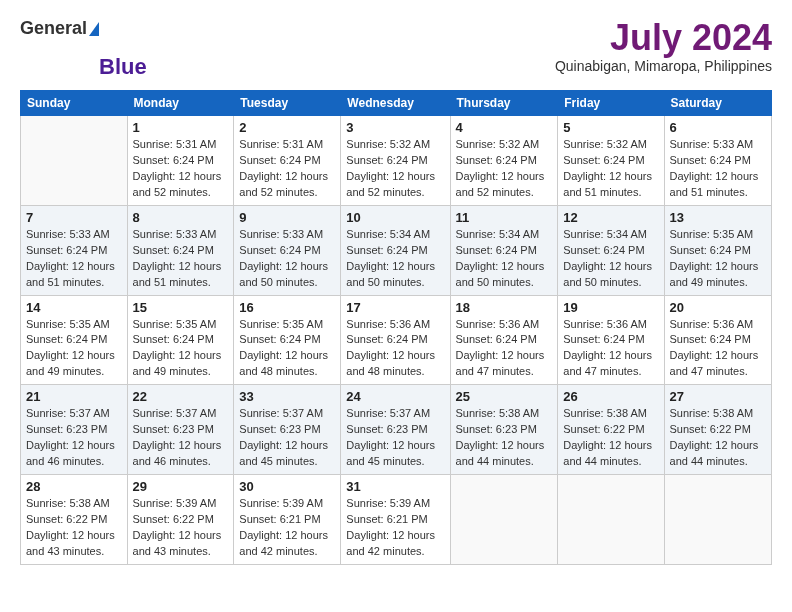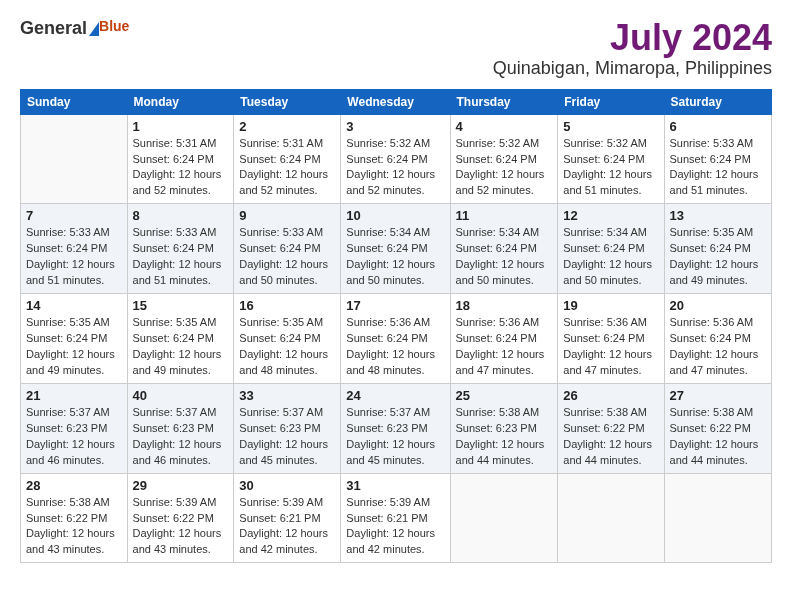--- a/index.html
+++ b/index.html
@@ -30,44 +30,45 @@
     .logo-text {
       display: flex;
       align-items: center;
     }
     .logo-general {
       font-size: 18px;
       font-weight: bold;
       color: #333;
     }
     .logo-blue {
-      font-size: 14px;
-      font-weight: bold;
-      color: #c2410c;
+      font-size: 22px;
+      font-weight: bold;
+      color: #4c1d95;
+      margin-top: 36px;
     }
     .logo-icon {
       display: inline-block;
       width: 0;
       height: 0;
       border-left: 10px solid transparent;
       border-bottom: 14px solid #1565c0;
       margin-left: 2px;
       vertical-align: middle;
     }
     .title-block {
       text-align: right;
     }
     .month-title {
       font-size: 36px;
       color: #701a75;
       font-weight: bold;
       line-height: 1.1;
     }
     .location {
-      font-size: 18px;
+      font-size: 14px;
       color: #333;
     }
     .calendar-table {
       width: 100%;
       border-collapse: collapse;
       font-size: 10px;
     }
     .calendar-table th {
       background-color: #1565c0;
       color: #fff;
@@ -222,21 +223,21 @@
             <span class="day-number">20</span>
             <div class="day-info">Sunrise: 5:36 AM<br>Sunset: 6:24 PM<br>Daylight: 12 hours<br>and 47 minutes.</div>
           </td>
         </tr>
         <tr class="shaded-row">
           <td>
             <span class="day-number">21</span>
             <div class="day-info">Sunrise: 5:37 AM<br>Sunset: 6:23 PM<br>Daylight: 12 hours<br>and 46 minutes.</div>
           </td>
           <td>
-            <span class="day-number">40</span>
+            <span class="day-number">22</span>
             <div class="day-info">Sunrise: 5:37 AM<br>Sunset: 6:23 PM<br>Daylight: 12 hours<br>and 46 minutes.</div>
           </td>
           <td>
             <span class="day-number">33</span>
             <div class="day-info">Sunrise: 5:37 AM<br>Sunset: 6:23 PM<br>Daylight: 12 hours<br>and 45 minutes.</div>
           </td>
           <td>
             <span class="day-number">24</span>
             <div class="day-info">Sunrise: 5:37 AM<br>Sunset: 6:23 PM<br>Daylight: 12 hours<br>and 45 minutes.</div>
           </td>

